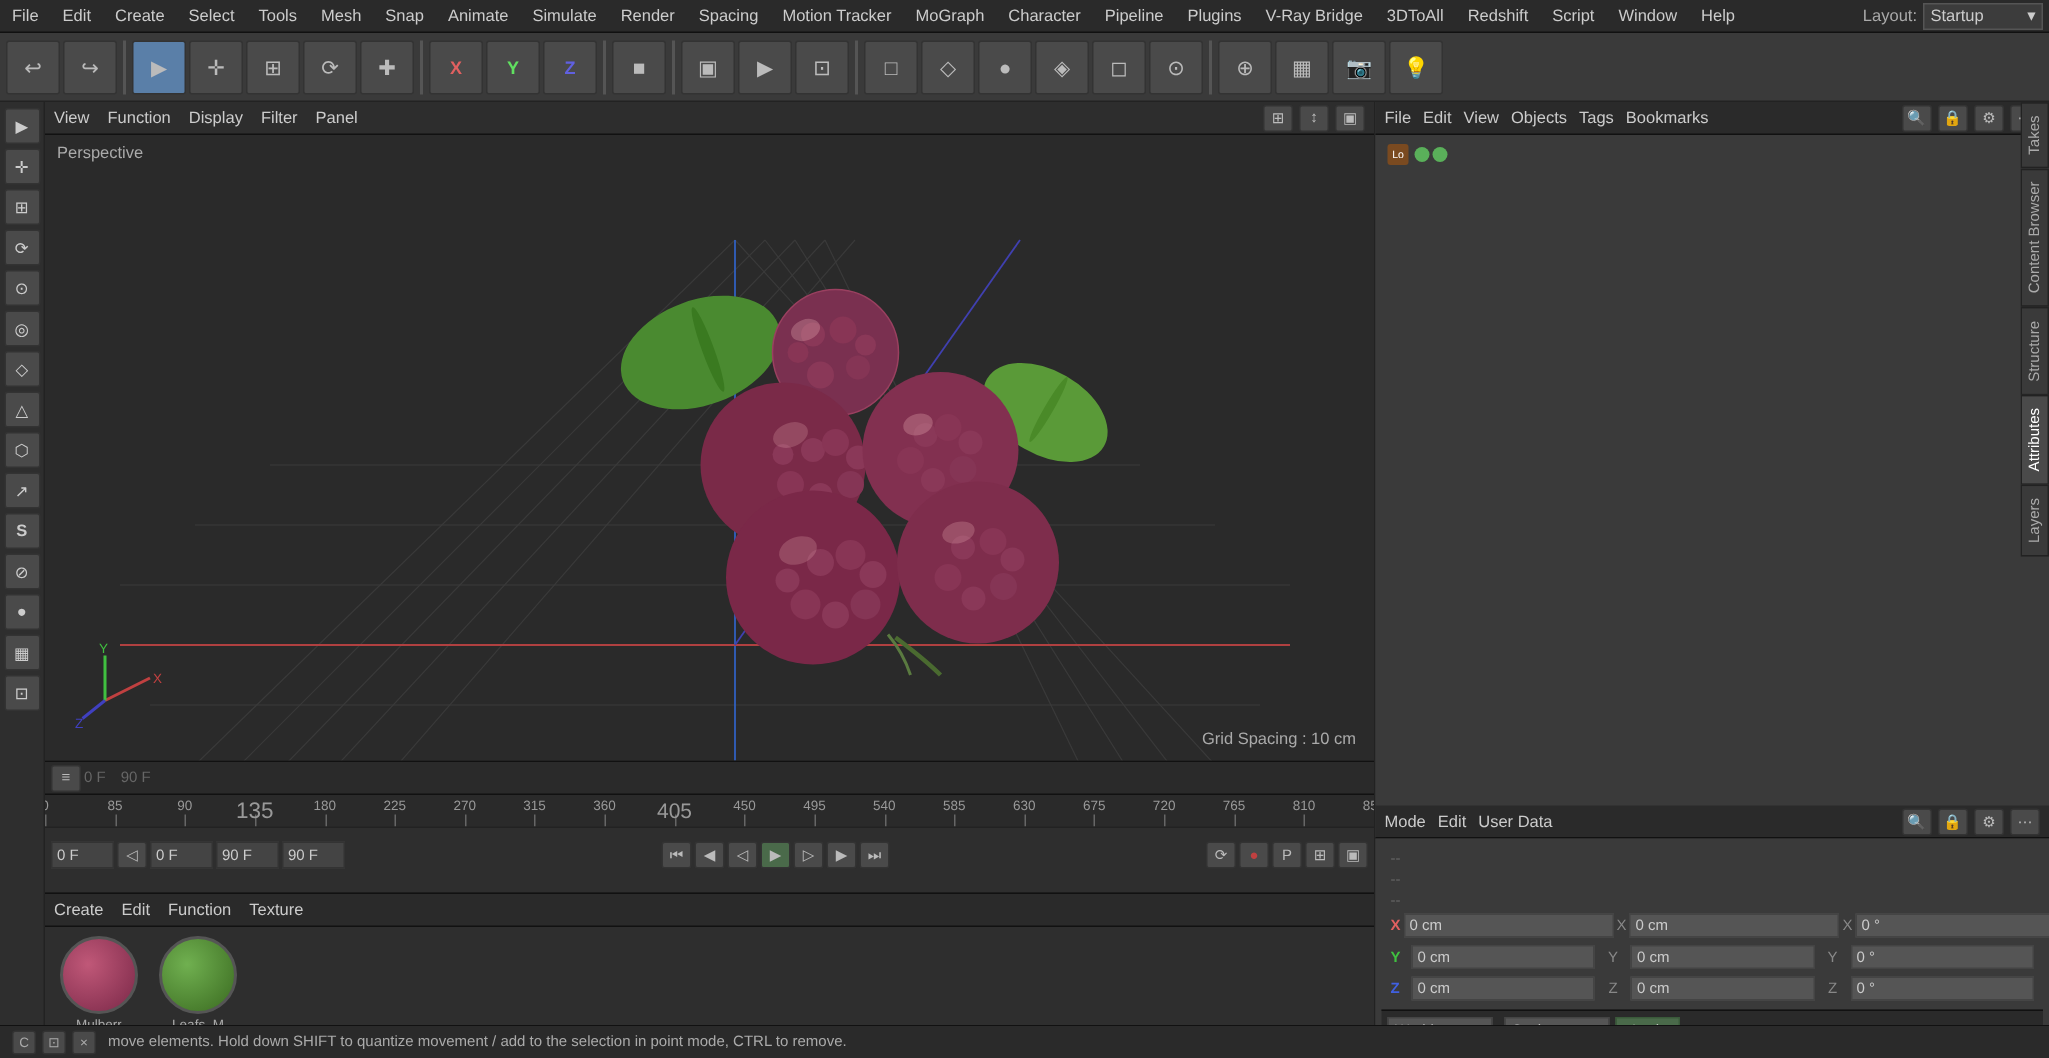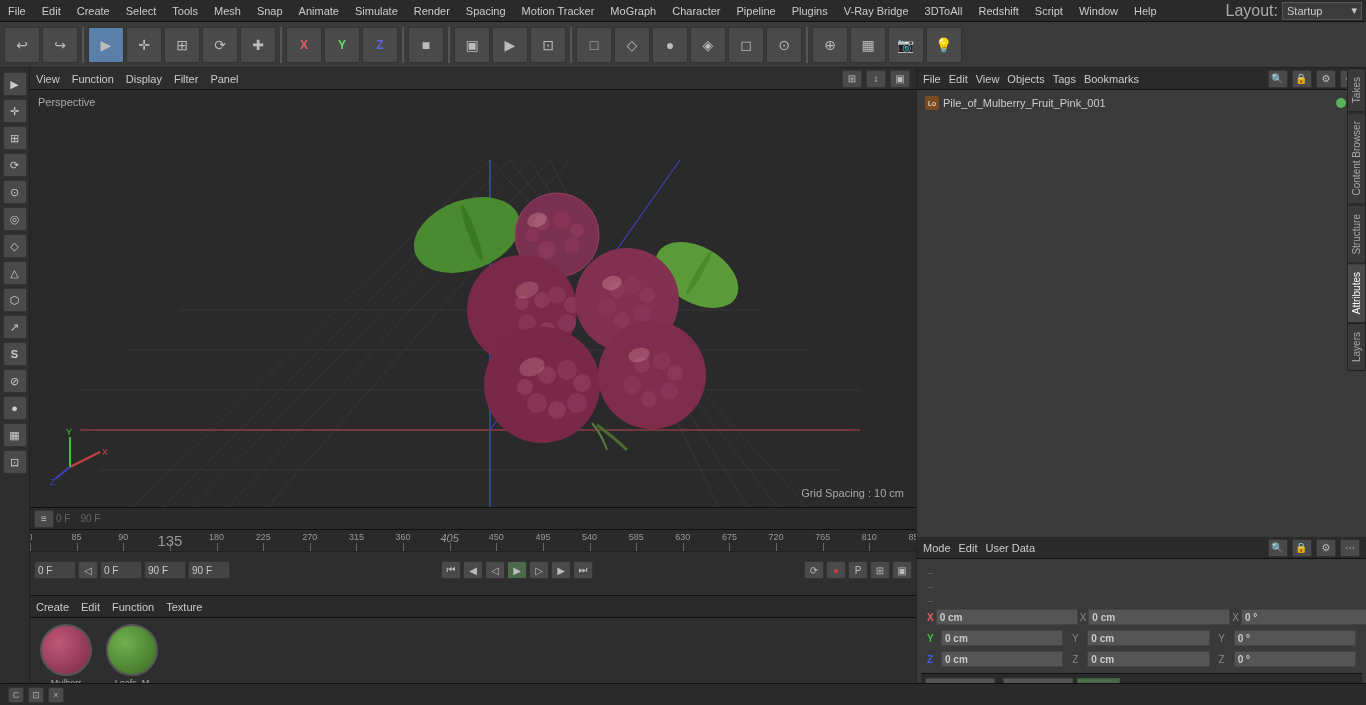--- a/index.html
+++ b/index.html
@@ -79,21 +79,21 @@
 
     
     #attr-header { display: flex; align-items: center; background: #2a2a2a; height: 22px; border-bottom: 1px solid #111; padding: 0 6px; gap: 8px; }
     .attr-menu { color: #ccc; font-size: 11px; cursor: pointer; }
     #attr-header-right { margin-left: auto; display: flex; gap: 4px; }
 
     
     #attr-content { background: #3a3a3a; padding: 4px; }
     .coord-row { display: flex; align-items: center; gap: 2px; margin-bottom: 2px; }
     .coord-label { width: 12px; font-size: 10px; color: #aaa; font-weight: bold; }
-    .coord-input { flex: 1; background: #555; border: 1px solid #444; color: #ccc; font-size: 10px; height: 16px; padding: 1px 3px; font-weight: bold; }
+    .coord-input { flex: 1; background: #555; border: 1px solid #444; color: #ccc; font-size: 10px; height: 16px; padding: 1px 3px; }
 
     
     #transform-bar { display: flex; align-items: center; background: #2a2a2a; height: 28px; border-top: 1px solid #111; padding: 0 4px; gap: 4px; }
     .transform-dropdown { background: #555; border: 1px solid #444; color: #ccc; font-size: 10px; height: 20px; padding: 0 4px; min-width: 70px; display: flex; align-items: center; gap: 2px; }
     .transform-apply { background: #4a6a4a; border: 1px solid #3a5a3a; color: #ccc; font-size: 10px; height: 20px; padding: 0 8px; cursor: pointer; }
     .rtab { writing-mode: vertical-rl; text-orientation: mixed; background: #3a3a3a; border: 1px solid #222; padding: 8px 3px; font-size: 10px; color: #aaa; cursor: pointer; transform: rotate(180deg); }
 
     
     #status-bar { position: fixed; bottom: 0; left: 0; right: 0; height: 22px; background: #2a2a2a; border-top: 1px solid #111; display: flex; align-items: center; padding: 0 8px; font-size: 10px; color: #aaa; }
     .status-icons { display: flex; gap: 4px; margin-right: 8px; }
@@ -121,21 +121,21 @@
   <div class="menu-item">Character</div>
   <div class="menu-item">Pipeline</div>
   <div class="menu-item">Plugins</div>
   <div class="menu-item">V-Ray Bridge</div>
   <div class="menu-item">3DToAll</div>
   <div class="menu-item">Redshift</div>
   <div class="menu-item">Script</div>
   <div class="menu-item">Window</div>
   <div class="menu-item">Help</div>
   <div style="margin-left: auto; display:flex; align-items:center; gap:4px; padding-right:4px;">
-    <span style="font-size:16px; color:#aaa;">Layout:</span>
+    <span style="font-size:11px; color:#aaa;">Layout:</span>
     <div id="layout-dropdown">
       <span style="flex:1;font-size:11px;">Startup</span>
       <span>▾</span>
     </div>
   </div>
 </div>
 
 <div id="toolbar">
   <div class="tb-btn" title="Undo">↩</div>
   <div class="tb-btn" title="Redo">↪</div>
@@ -331,21 +331,21 @@
             <div style="position: absolute; top: 2px; left: 21.0526%; font-size: 9px; color: rgb(153, 153, 153); transform: translateX(-50%); white-space: nowrap;">180</div>
             <div style="position: absolute; bottom: 0px; left: 26.3158%; width: 1px; height: 8px; background: rgb(102, 102, 102);"></div>
             <div style="position: absolute; top: 2px; left: 26.3158%; font-size: 9px; color: rgb(153, 153, 153); transform: translateX(-50%); white-space: nowrap;">225</div>
             <div style="position: absolute; bottom: 0px; left: 31.5789%; width: 1px; height: 8px; background: rgb(102, 102, 102);"></div>
             <div style="position: absolute; top: 2px; left: 31.5789%; font-size: 9px; color: rgb(153, 153, 153); transform: translateX(-50%); white-space: nowrap;">270</div>
             <div style="position: absolute; bottom: 0px; left: 36.8421%; width: 1px; height: 8px; background: rgb(102, 102, 102);"></div>
             <div style="position: absolute; top: 2px; left: 36.8421%; font-size: 9px; color: rgb(153, 153, 153); transform: translateX(-50%); white-space: nowrap;">315</div>
             <div style="position: absolute; bottom: 0px; left: 42.1053%; width: 1px; height: 8px; background: rgb(102, 102, 102);"></div>
             <div style="position: absolute; top: 2px; left: 42.1053%; font-size: 9px; color: rgb(153, 153, 153); transform: translateX(-50%); white-space: nowrap;">360</div>
             <div style="position: absolute; bottom: 0px; left: 47.3684%; width: 1px; height: 8px; background: rgb(102, 102, 102);"></div>
-            <div style="position: absolute; top: 2px; left: 47.3684%; font-size: 11px; color: rgb(153, 153, 153); transform: translateX(-50%); white-space: nowrap; font-style: italic;">405</div>
+            <div style="position: absolute; top: 2px; left: 47.3684%; font-size: 14px; color: rgb(153, 153, 153); transform: translateX(-50%); white-space: nowrap;">405</div>
             <div style="position: absolute; bottom: 0px; left: 52.6316%; width: 1px; height: 8px; background: rgb(102, 102, 102);"></div>
             <div style="position: absolute; top: 2px; left: 52.6316%; font-size: 9px; color: rgb(153, 153, 153); transform: translateX(-50%); white-space: nowrap;">450</div>
             <div style="position: absolute; bottom: 0px; left: 57.8947%; width: 1px; height: 8px; background: rgb(102, 102, 102);"></div>
             <div style="position: absolute; top: 2px; left: 57.8947%; font-size: 9px; color: rgb(153, 153, 153); transform: translateX(-50%); white-space: nowrap;">495</div>
             <div style="position: absolute; bottom: 0px; left: 63.1579%; width: 1px; height: 8px; background: rgb(102, 102, 102);"></div>
             <div style="position: absolute; top: 2px; left: 63.1579%; font-size: 9px; color: rgb(153, 153, 153); transform: translateX(-50%); white-space: nowrap;">540</div>
             <div style="position: absolute; bottom: 0px; left: 68.4211%; width: 1px; height: 8px; background: rgb(102, 102, 102);"></div>
             <div style="position: absolute; top: 2px; left: 68.4211%; font-size: 9px; color: rgb(153, 153, 153); transform: translateX(-50%); white-space: nowrap;">585</div>
             <div style="position: absolute; bottom: 0px; left: 73.6842%; width: 1px; height: 8px; background: rgb(102, 102, 102);"></div>
             <div style="position: absolute; top: 2px; left: 73.6842%; font-size: 9px; color: rgb(153, 153, 153); transform: translateX(-50%); white-space: nowrap;">630</div>
@@ -421,21 +421,20 @@
         <div class="small-btn">🔍</div>
         <div class="small-btn">🔒</div>
         <div class="small-btn">⚙</div>
         <div class="small-btn">⋯</div>
       </div>
     </div>
 
     <div id="obj-list">
       <div class="obj-row">
         <div class="obj-icon" style="background:#7a4a20; font-size:7px;">Lo</div>
-        <span class="obj-name">Pile_of_Mulberry_Fruit_Pink_001</span>
         <div class="obj-dots">
           <div class="obj-dot" style="background:#5ab05a; width:10px;height:10px;border-radius:50%;"></div>
           <div class="obj-dot" style="background:#5ab05a; width:10px;height:10px;border-radius:50%;"></div>
         </div>
       </div>
     </div>
 
     <div id="attr-header">
       <span class="attr-menu">Mode</span>
       <span class="attr-menu">Edit</span>
@@ -505,20 +504,21 @@
   </div>
 
 </div>
 
 <div id="status-bar">
   <div class="status-icons">
     <div class="status-icon">C</div>
     <div class="status-icon">⊡</div>
     <div class="status-icon">×</div>
   </div>
+  <span>move elements. Hold down SHIFT to quantize movement / add to the selection in point mode, CTRL to remove.</span>
 </div>
 
 <div style="position:fixed; right:0; top:68px; display:flex; flex-direction:column; gap:0; z-index:10;">
   <div class="rtab">Takes</div>
   <div class="rtab">Content Browser</div>
   <div class="rtab">Structure</div>
   <div class="rtab" style="background:#4a4a4a; color:#fff;">Attributes</div>
   <div class="rtab">Layers</div>
 </div>
 

